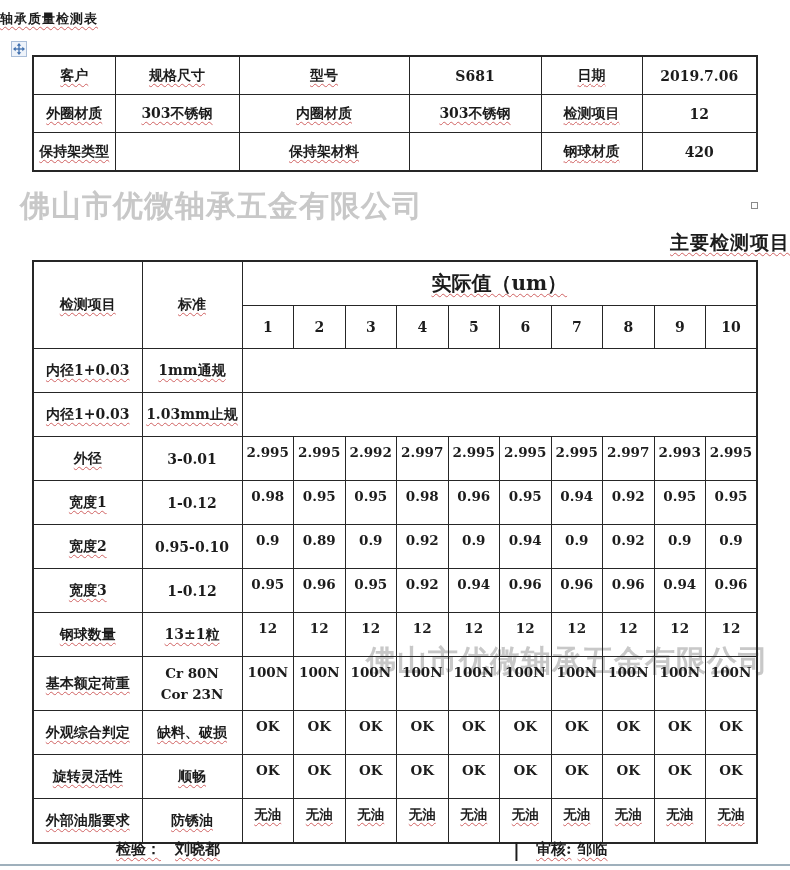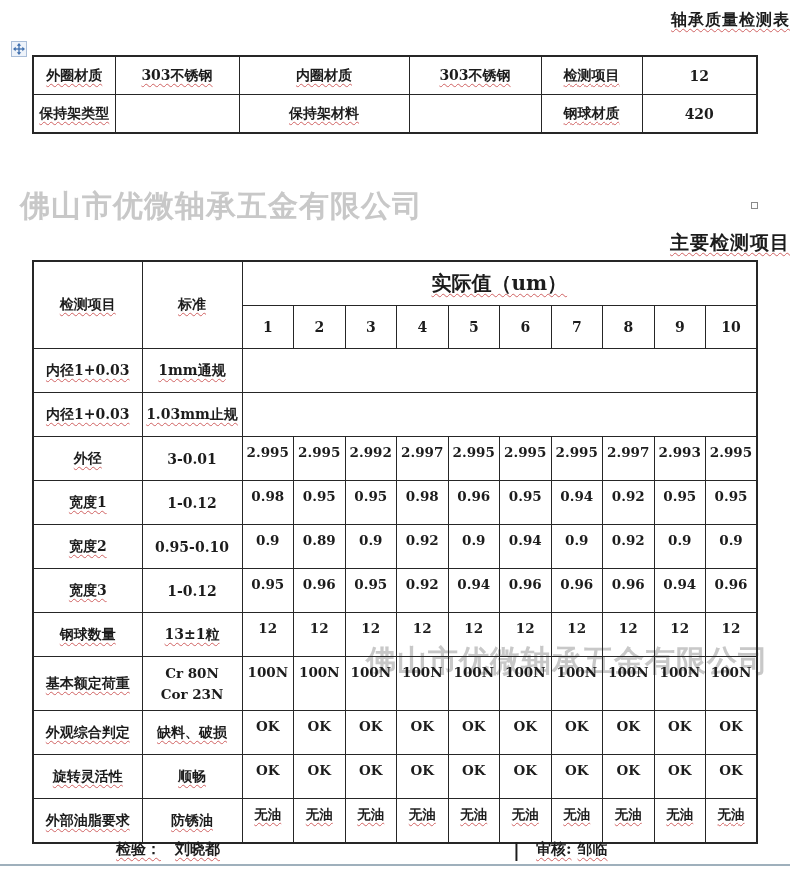--- a/index.html
+++ b/index.html
@@ -11,21 +11,21 @@
   
   .sq{
     text-decoration-line:underline;
     text-decoration-style:wavy;
     text-decoration-color:#d06262;
     text-decoration-thickness:1px;
     text-underline-offset:3px;
   }
   .page-title{
     position:absolute;top:10px;left:0;width:100%;
-    text-align:right;font-size:16px;letter-spacing:1px;
+    text-align:left;font-size:13px;letter-spacing:1px;
   }
   .section-title{
     position:absolute;top:230px;left:0;width:100%;
     text-align:right;font-size:19px;letter-spacing:1px;
   }
   
   .move-handle{
     position:absolute;left:11px;top:41px;width:16px;height:16px;
     border:1px solid #a9bdd8;background:#eef3fa;box-sizing:border-box;
     display:flex;align-items:center;justify-content:center;
@@ -96,20 +96,28 @@
 <table class="info-table bordered">
   <colgroup>
     <col style="width:82px">
       <col style="width:124px">
       <col style="width:170px">
     <col style="width:132px">
       <col style="width:101px">
       <col style="width:115px">
   </colgroup>
   <tbody>
+      <tr>
+        <td><span class="sq">客户</span></td>
+        <td><span class="sq">规格尺寸</span></td>
+        <td><span class="sq">型号</span></td>
+        <td><span>S681</span></td>
+        <td><span class="sq">日期</span></td>
+        <td><span>2019.7.06</span></td>
+      </tr>
       <tr>
         <td><span class="sq">外圈材质</span></td>
         <td><span class="sq">303不锈钢</span></td>
         <td><span class="sq">内圈材质</span></td>
         <td><span class="sq">303不锈钢</span></td>
         <td><span class="sq">检测项目</span></td>
         <td><span>12</span></td>
       </tr>
       <tr>
         <td><span class="sq">保持架类型</span></td>

